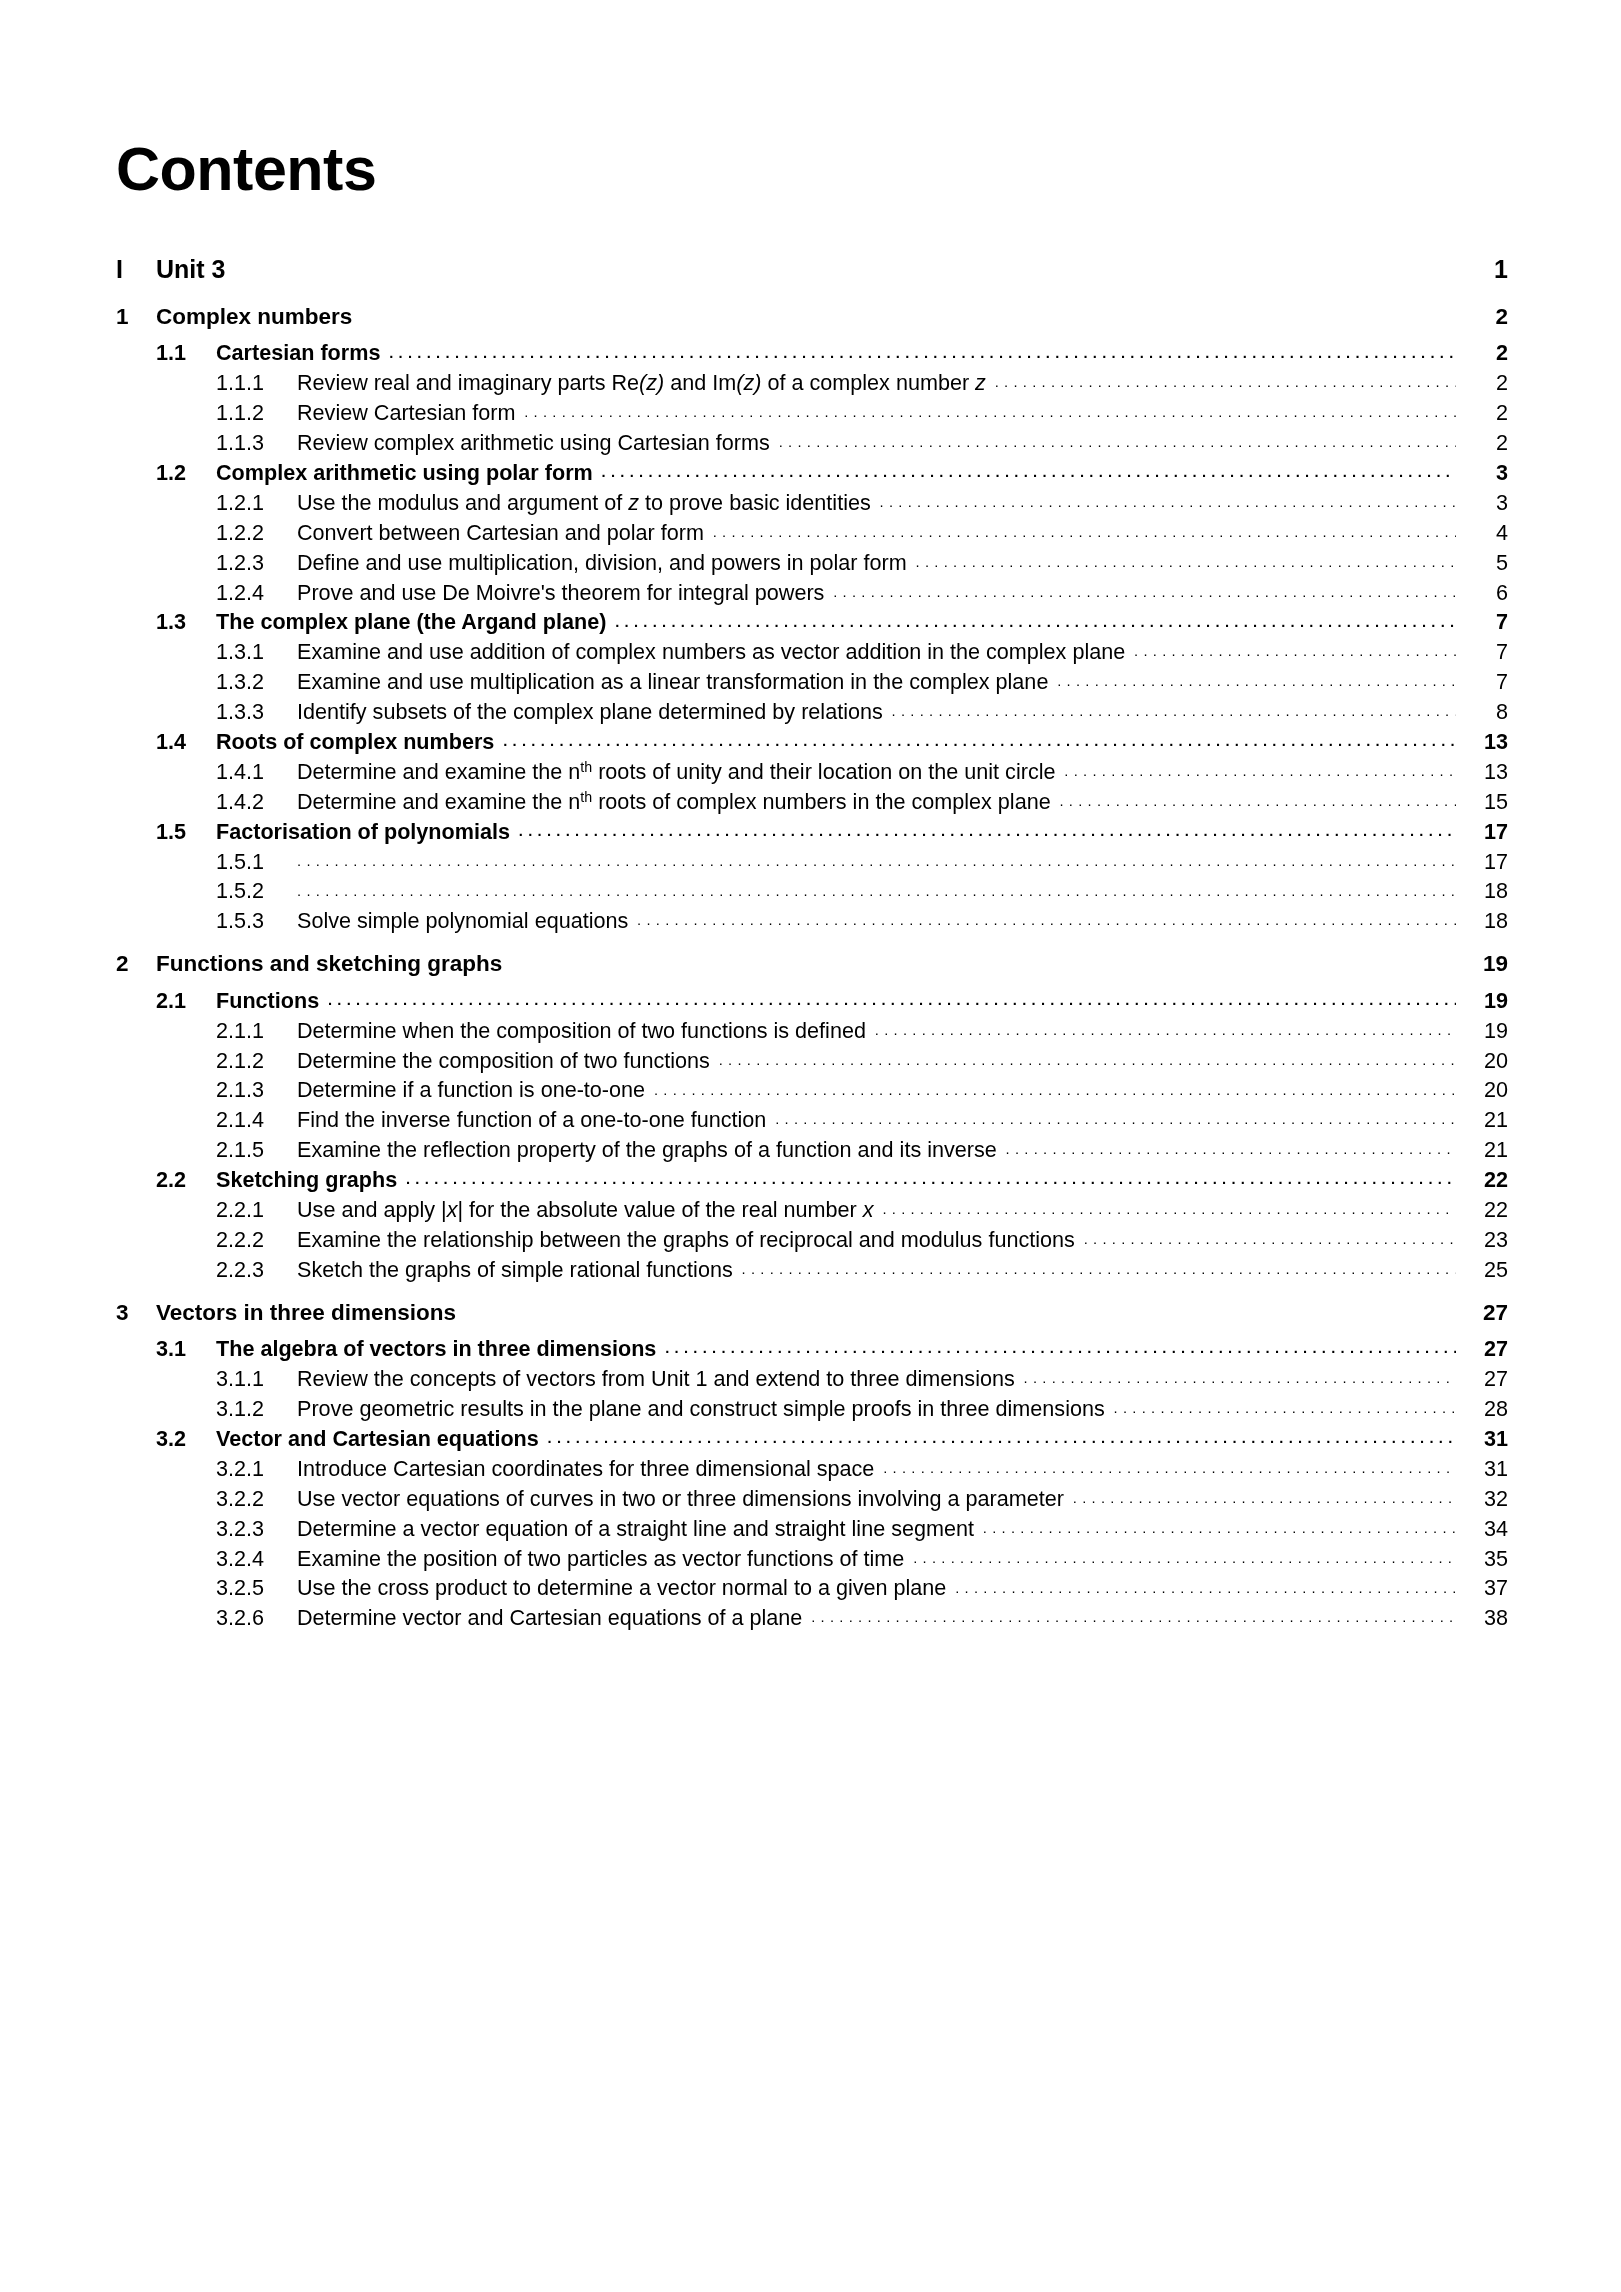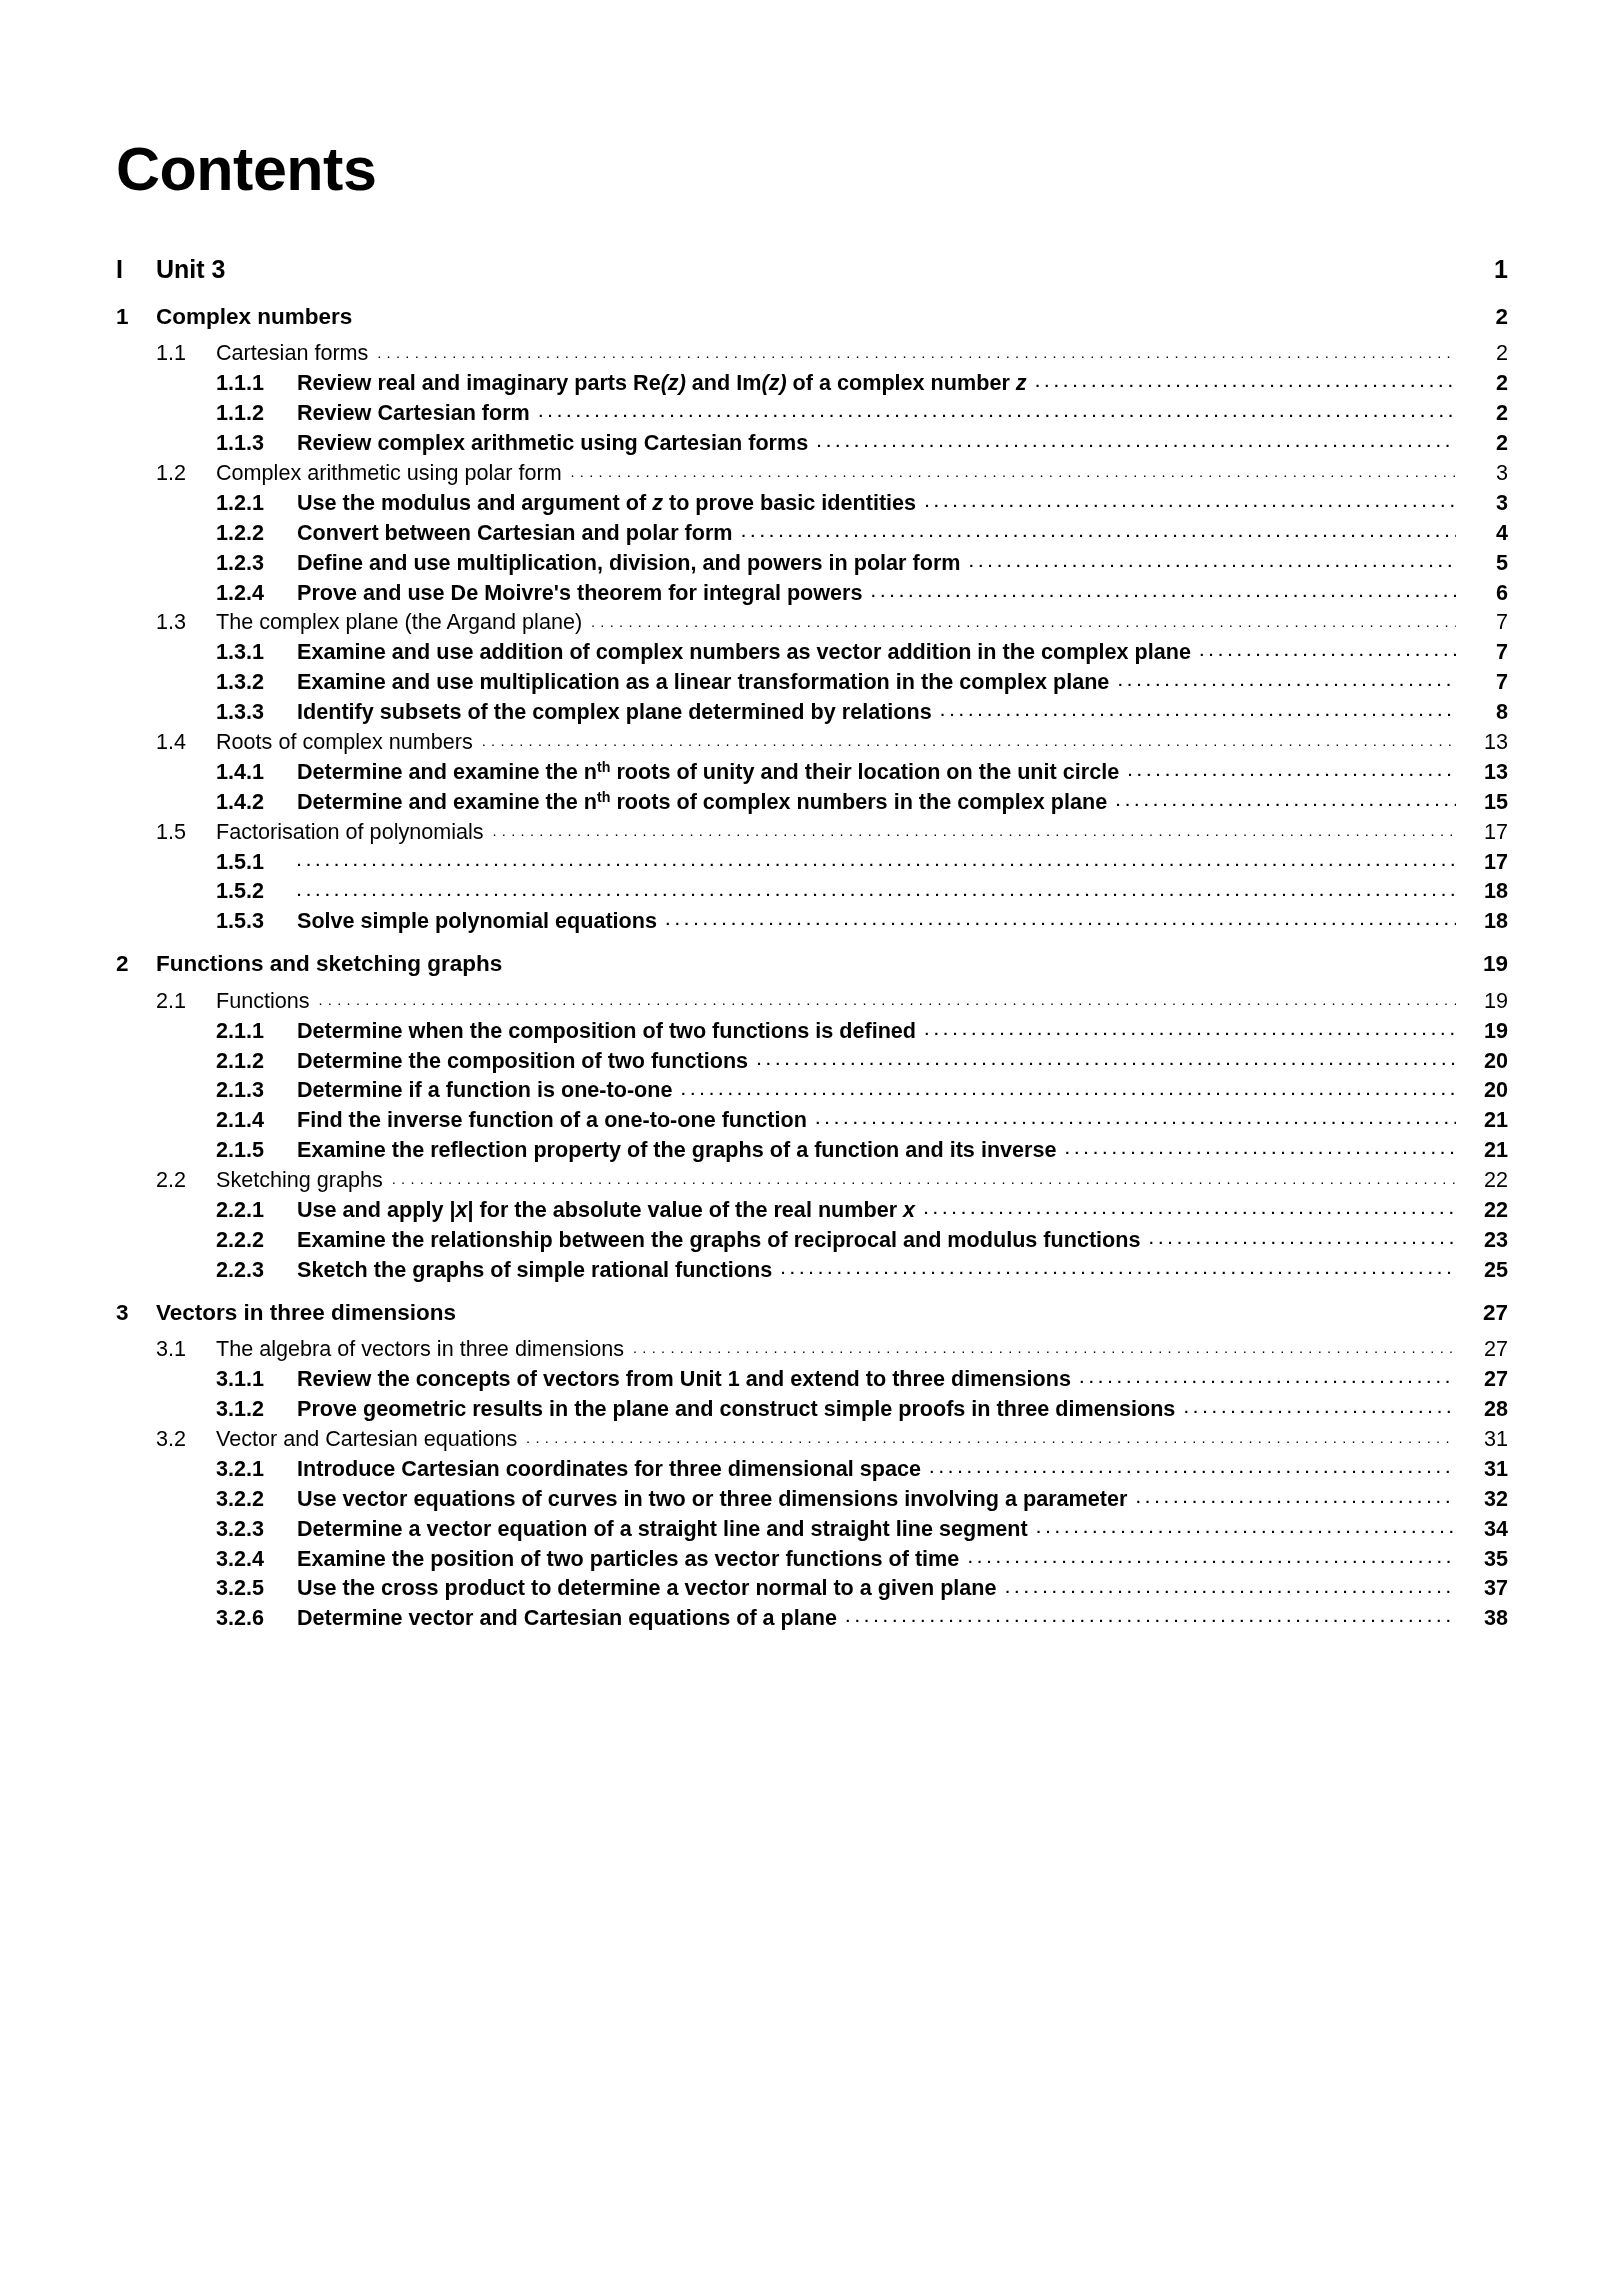--- a/index.html
+++ b/index.html
@@ -98,32 +98,32 @@
     margin-top: 16.7px;
     margin-bottom: 10.8px;
   }
   .lvl-chapter .num { width: 40px; }
   .lvl-chapter .pageno { width: 43px; }
   .lvl-chapter .leader { visibility: hidden; }
 
   
   .lvl-section {
     font-size: 21.6px;
-    font-weight: normal;
+    font-weight: bold;
     margin-top: 3.9px;
     margin-bottom: 3.9px;
     padding-left: 40px;
   }
   .lvl-section .num { width: 60px; }
   .lvl-section .pageno { width: 43px; }
 
   
   .lvl-subsection {
     font-size: 21.6px;
-    font-weight: bold;
+    font-weight: normal;
     margin-top: 3.9px;
     margin-bottom: 3.9px;
     padding-left: 100px;
     justify-content: space-between;
   }
   .lvl-subsection .num { width: 81px; }
   .lvl-subsection .pageno { width: 43px; }
 
   
   i.mv { font-style: italic; }

